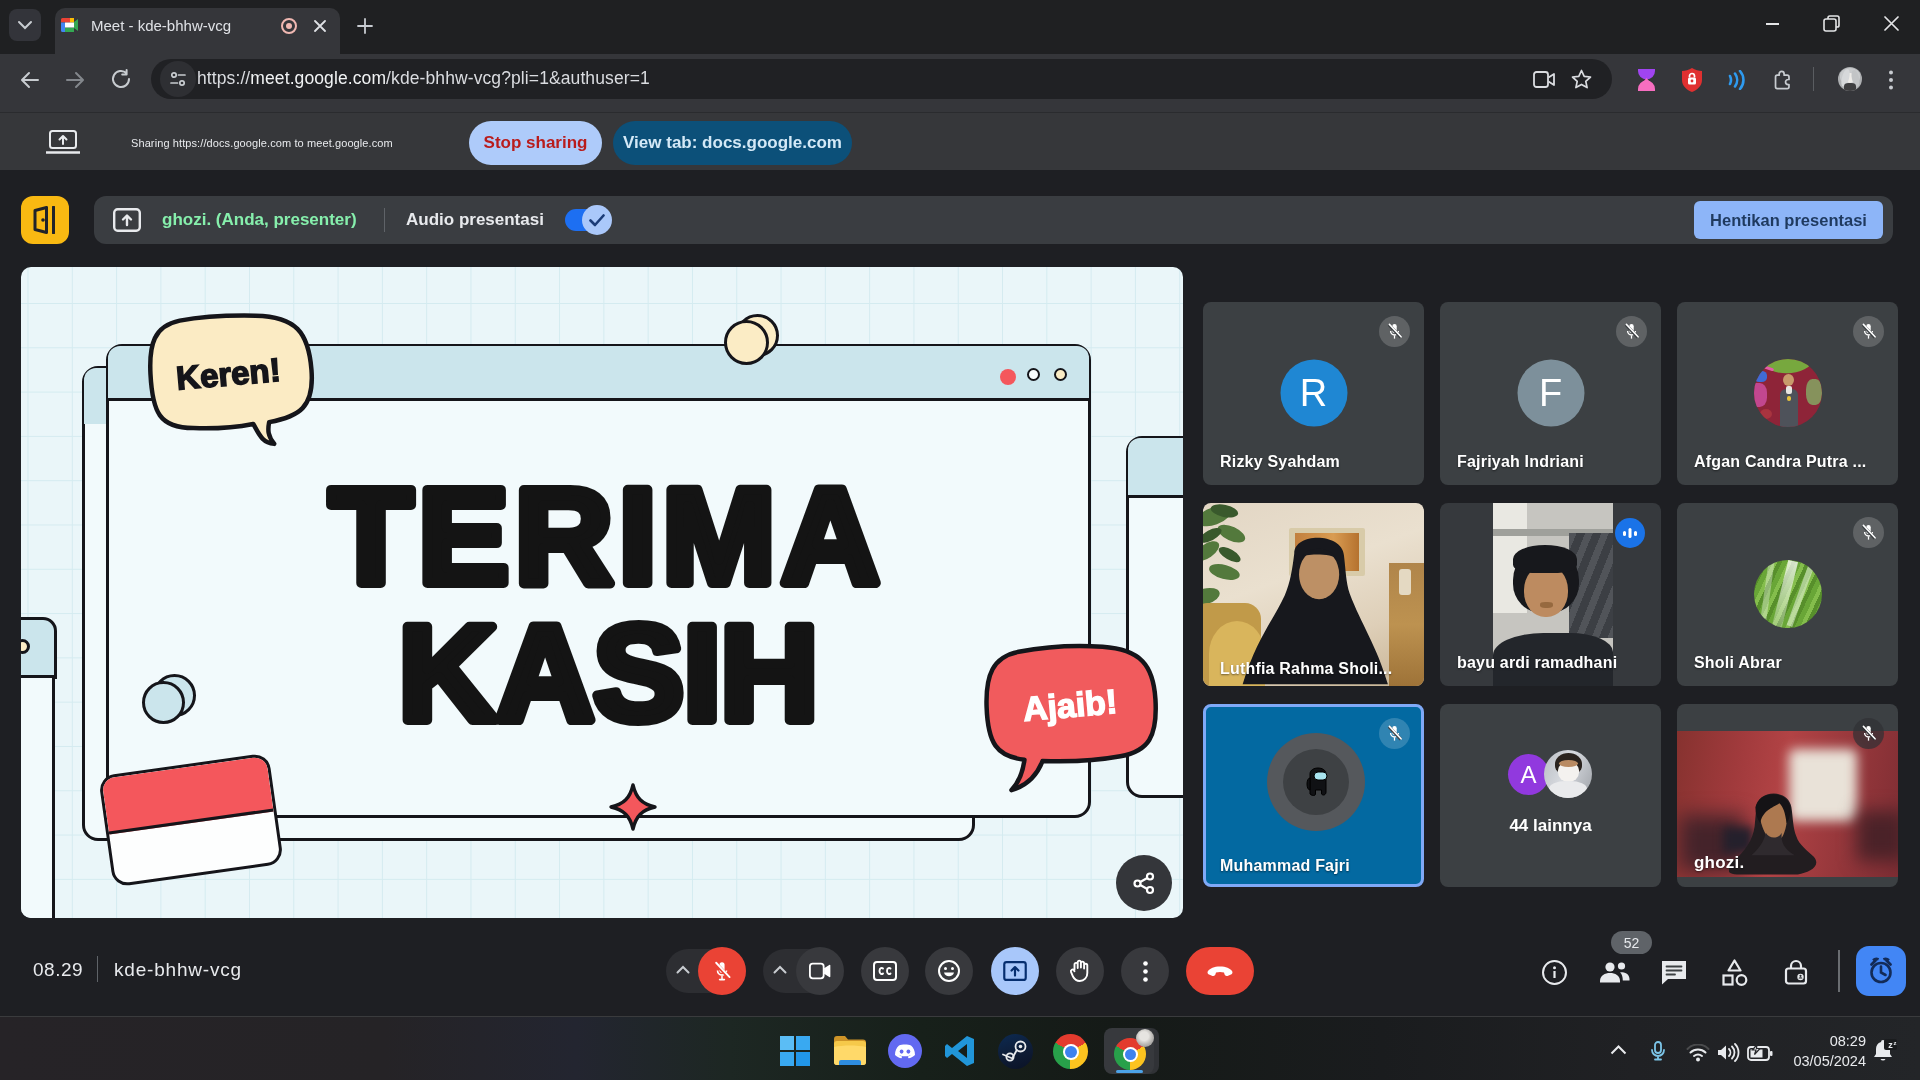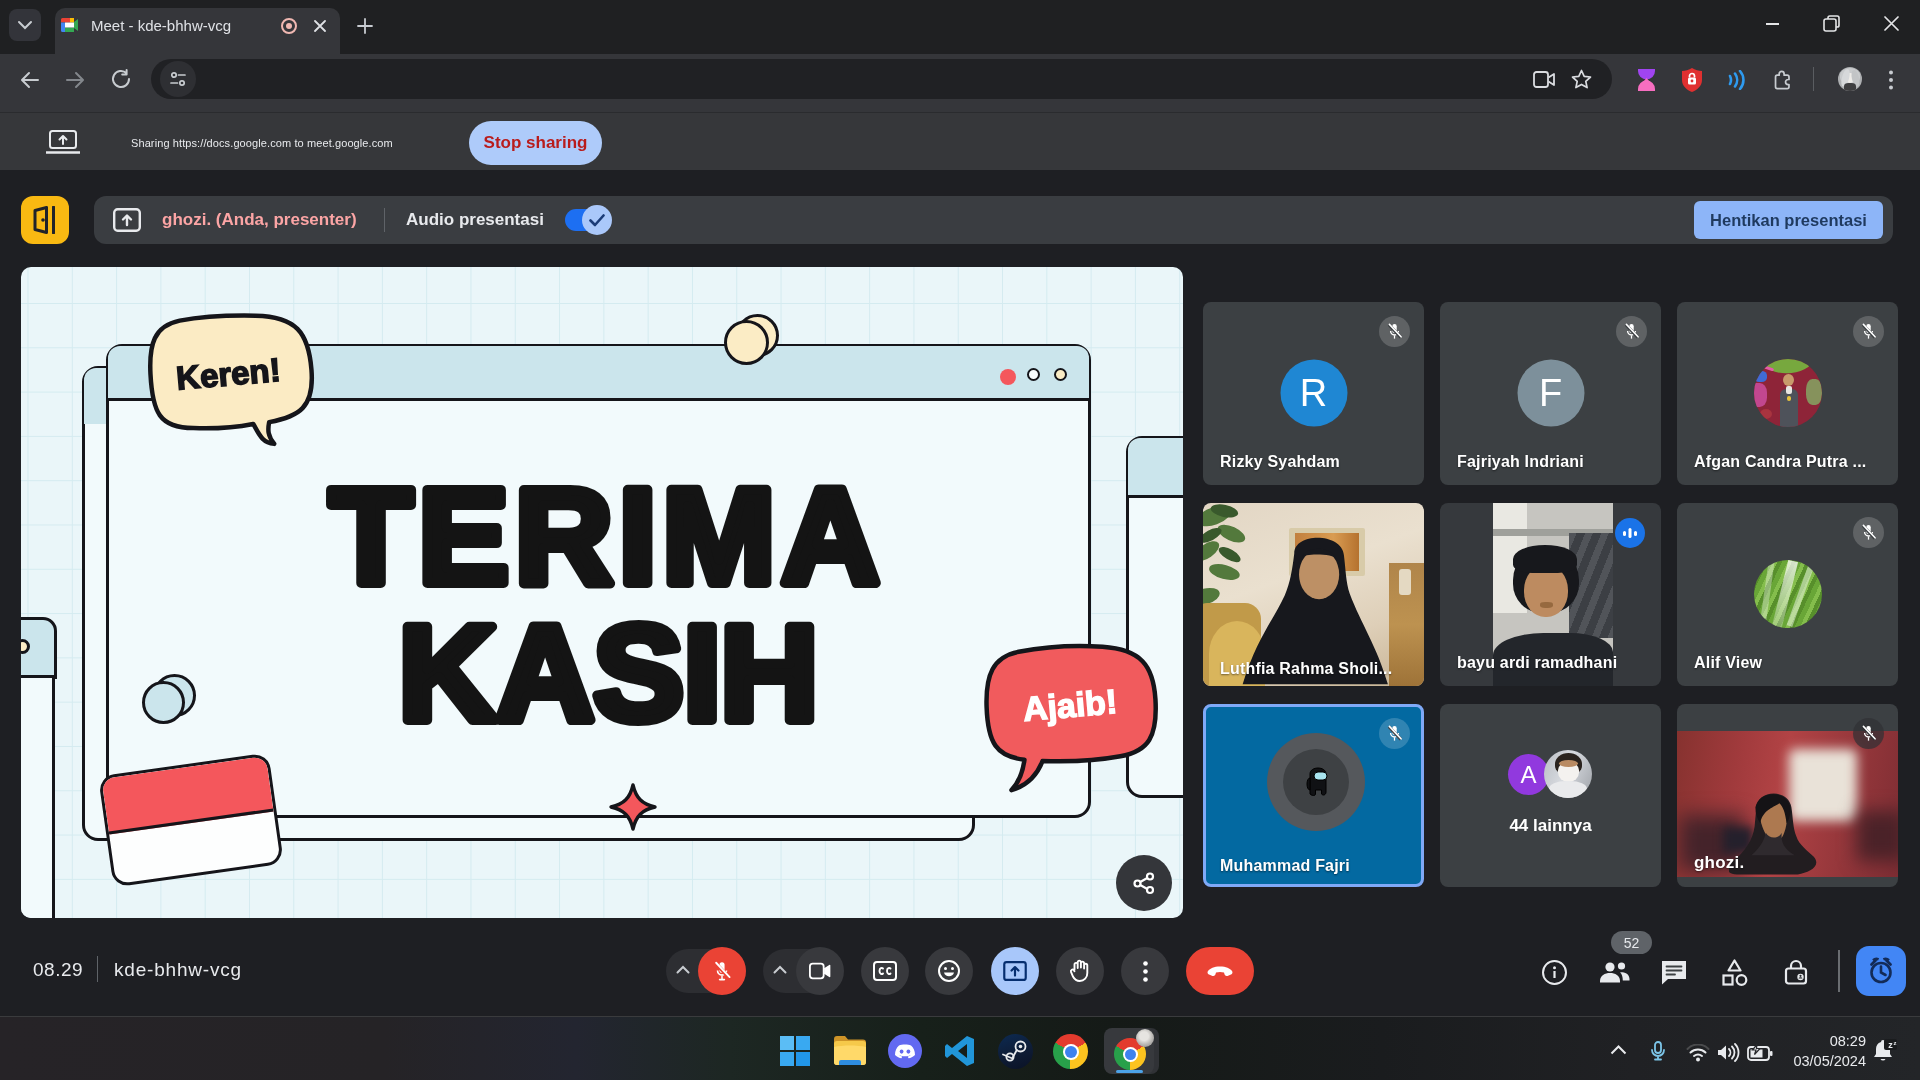--- a/index.html
+++ b/index.html
@@ -72,20 +72,21 @@
     <path d="M19 11 A8 8 0 1 1 16.6 5.3 M16.6 2 L16.6 6.5 L12.2 6.5" fill="none" stroke="#C8CCD0" stroke-width="2" stroke-linecap="round" stroke-linejoin="round"></path>
   </svg>
 
   <div class="abs" style="left:151px;top:5px;width:1461px;height:40px;border-radius:20px;background:#202124;"></div>
   <div class="abs" style="left:160px;top:7px;width:36px;height:36px;border-radius:50%;background:#2E2F33;"></div>
   <svg class="abs" style="left:169px;top:16px" width="18" height="18" viewBox="0 0 18 18">
     <circle cx="5" cy="5" r="2.2" fill="none" stroke="#C8CCD0" stroke-width="1.7"></circle>
     <path d="M9.5 5 L16 5 M2 13 L8.5 13" stroke="#C8CCD0" stroke-width="1.7" stroke-linecap="round"></path>
     <circle cx="13" cy="13" r="2.2" fill="none" stroke="#C8CCD0" stroke-width="1.7"></circle>
   </svg>
+  <div class="abs" style="left:197px;top:14px;color:#DADCE0;font-size:17.5px;letter-spacing:.1px;">https://<span style="color:#F1F3F4">meet.google.com</span>/kde-bhhw-vcg?pli=1&amp;authuser=1</div>
 
   <svg class="abs" style="left:1533px;top:17px" width="23" height="17" viewBox="0 0 23 17">
     <rect x="1" y="1" width="14" height="15" rx="2.5" fill="none" stroke="#DADCE0" stroke-width="1.8"></rect>
     <path d="M15.5 6.5 L21 3 L21 14 L15.5 10.5" fill="none" stroke="#DADCE0" stroke-width="1.8" stroke-linejoin="round"></path>
   </svg>
   <svg class="abs" style="left:1571px;top:15px" width="21" height="21" viewBox="0 0 21 21">
     <path d="M10.5 1.5 L13.2 7.3 L19.5 8 L14.8 12.3 L16.1 18.6 L10.5 15.4 L4.9 18.6 L6.2 12.3 L1.5 8 L7.8 7.3 Z" fill="none" stroke="#DADCE0" stroke-width="1.7" stroke-linejoin="round"></path>
   </svg>
 
   <svg class="abs" style="left:1636px;top:14px" width="21" height="24" viewBox="0 0 21 24">
@@ -122,35 +123,36 @@
 </div>
 
 <div class="abs" style="left:0;top:112px;width:1920px;height:58px;background:#36373A;border-top:1px solid #2A2B2E;">
   <svg class="abs" style="left:46px;top:17px" width="34" height="25" viewBox="0 0 34 25">
     <rect x="4" y="1" width="26" height="17" rx="2.5" fill="none" stroke="#E8EAED" stroke-width="2"></rect>
     <path d="M0 22.5 L34 22.5" stroke="#E8EAED" stroke-width="2.5"></path>
     <path d="M17 14 L17 6.5 M13.5 9.5 L17 6 L20.5 9.5" fill="none" stroke="#E8EAED" stroke-width="2" stroke-linecap="round" stroke-linejoin="round"></path>
   </svg>
   <div class="abs" style="left:131px;top:30px;transform:translateY(-50%);color:#E8EAED;font-size:11px;letter-spacing:.1px;">Sharing https://docs.google.com to meet.google.com</div>
   <div class="abs" style="left:469px;top:8px;width:133px;height:44px;border-radius:22px;background:#AECBFA;color:#b91c1c;font-size:17px;font-weight:bold;display:flex;align-items:center;justify-content:center;">Stop sharing</div>
+  <div class="abs" style="left:613px;top:8px;width:239px;height:44px;border-radius:22px;background:#0C5079;color:#D4E9F7;font-size:17px;font-weight:bold;display:flex;align-items:center;justify-content:center;">View tab: docs.google.com</div>
 </div>
 
 <div class="abs" style="left:21px;top:196px;width:48px;height:48px;border-radius:12px;background:#F9B912;">
   <svg style="position:absolute;left:11px;top:10px" width="26" height="28" viewBox="0 0 26 28">
     <path d="M21.5 1 L21.5 27" stroke="#20232A" stroke-width="3" stroke-linecap="round"></path>
     <path d="M3 4.5 L14.5 1.5 L14.5 26.5 L3 23.5 Z" fill="none" stroke="#20232A" stroke-width="3" stroke-linejoin="round"></path>
     <circle cx="11" cy="14" r="1.8" fill="#20232A"></circle>
   </svg>
 </div>
 <div class="abs" style="left:94px;top:196px;width:1799px;height:48px;border-radius:12px;background:#3A3D41;">
   <svg style="position:absolute;left:19px;top:12px" width="28" height="24" viewBox="0 0 28 24">
     <rect x="1.2" y="1.2" width="25.6" height="21.6" rx="3.5" fill="none" stroke="#E8EAED" stroke-width="2.4"></rect>
     <path d="M14 17 L14 8 M10 11.5 L14 7.5 L18 11.5" fill="none" stroke="#E8EAED" stroke-width="2.4" stroke-linecap="round" stroke-linejoin="round"></path>
   </svg>
-  <div style="position:absolute;left:68px;top:50%;transform:translateY(-50%);color:#fca5a5;font-size:17px;font-weight:bold;">ghozi. (Anda, presenter)</div>
+  <div style="position:absolute;left:68px;top:50%;transform:translateY(-50%);color:#86efac;font-size:17px;font-weight:bold;">ghozi. (Anda, presenter)</div>
   <div style="position:absolute;left:290px;top:12px;width:1px;height:24px;background:#5F6368;"></div>
   <div style="position:absolute;left:312px;top:50%;transform:translateY(-50%);color:#E8EAED;font-size:17px;font-weight:bold;">Audio presentasi</div>
   <div style="position:absolute;left:471px;top:13px;width:46px;height:22px;border-radius:11px;background:#1D6FF2;"></div>
   <div style="position:absolute;left:488px;top:9px;width:30px;height:30px;border-radius:50%;background:#AAC8FA;display:flex;align-items:center;justify-content:center;">
     <svg width="16" height="13" viewBox="0 0 16 13">
         <path d="M1.5 6.5 L6 11 L14.5 1.5" fill="none" stroke="#1B3C78" stroke-width="2.6" stroke-linecap="round" stroke-linejoin="round"></path>
       </svg>
   </div>
   <div style="position:absolute;right:10px;top:5px;width:189px;height:38px;border-radius:6px;background:#8DB5F8;color:#1F3A5F;font-size:16.5px;font-weight:bold;display:flex;align-items:center;justify-content:center;">Hentikan presentasi</div>
 </div>
@@ -347,21 +349,21 @@
       <svg width="19" height="19" viewBox="0 0 24 24">
         <g fill="#fff">
           <rect x="9.2" y="2.5" width="5.6" height="11.5" rx="2.8"></rect>
           <path d="M6.2 11.5 a5.8 5.8 0 0 0 11.6 0 l-1.8 0 a4 4 0 0 1 -8 0 Z"></path>
           <rect x="11.2" y="17" width="1.6" height="4"></rect>
         </g>
         <path d="M5 3.5 L20 19.5" stroke="#3C4043" stroke-width="4"></path>
         <path d="M5.6 3 L20.3 18.7" stroke="#fff" stroke-width="2" stroke-linecap="round"></path>
       </svg>
     </div>
-  <div class="tname">Alif View</div>
+  <div class="tname">Sholi Abrar</div>
 </div>
 
 <div class="tile" style="left:1203px;top:704px;border:3px solid #7FA9F7;background:#0369a1;">
   <div style="position:absolute;left:61px;top:26px;width:98px;height:98px;border-radius:50%;background:#55585C;"></div>
   <div style="position:absolute;left:77px;top:42px;width:66px;height:66px;border-radius:50%;background:#3E4144;"></div>
   <svg style="position:absolute;left:96px;top:57px" width="30" height="36" viewBox="0 0 30 36">
     <path d="M8 10 C8 2 24 2 24 10 L24 28 C24 31 21 32 19.5 30 L19.5 26 L13.5 26 L13.5 30 C13.5 32 10 32 8 30 Z" fill="#101114" stroke="#000" stroke-width="1"></path>
     <path d="M8 14 C4 14 4 26 8 26 Z" fill="#101114" stroke="#000" stroke-width="1"></path>
     <rect x="12" y="8" width="13" height="8" rx="4" fill="#A8E4EF" stroke="#000" stroke-width="1"></rect>
   </svg>

